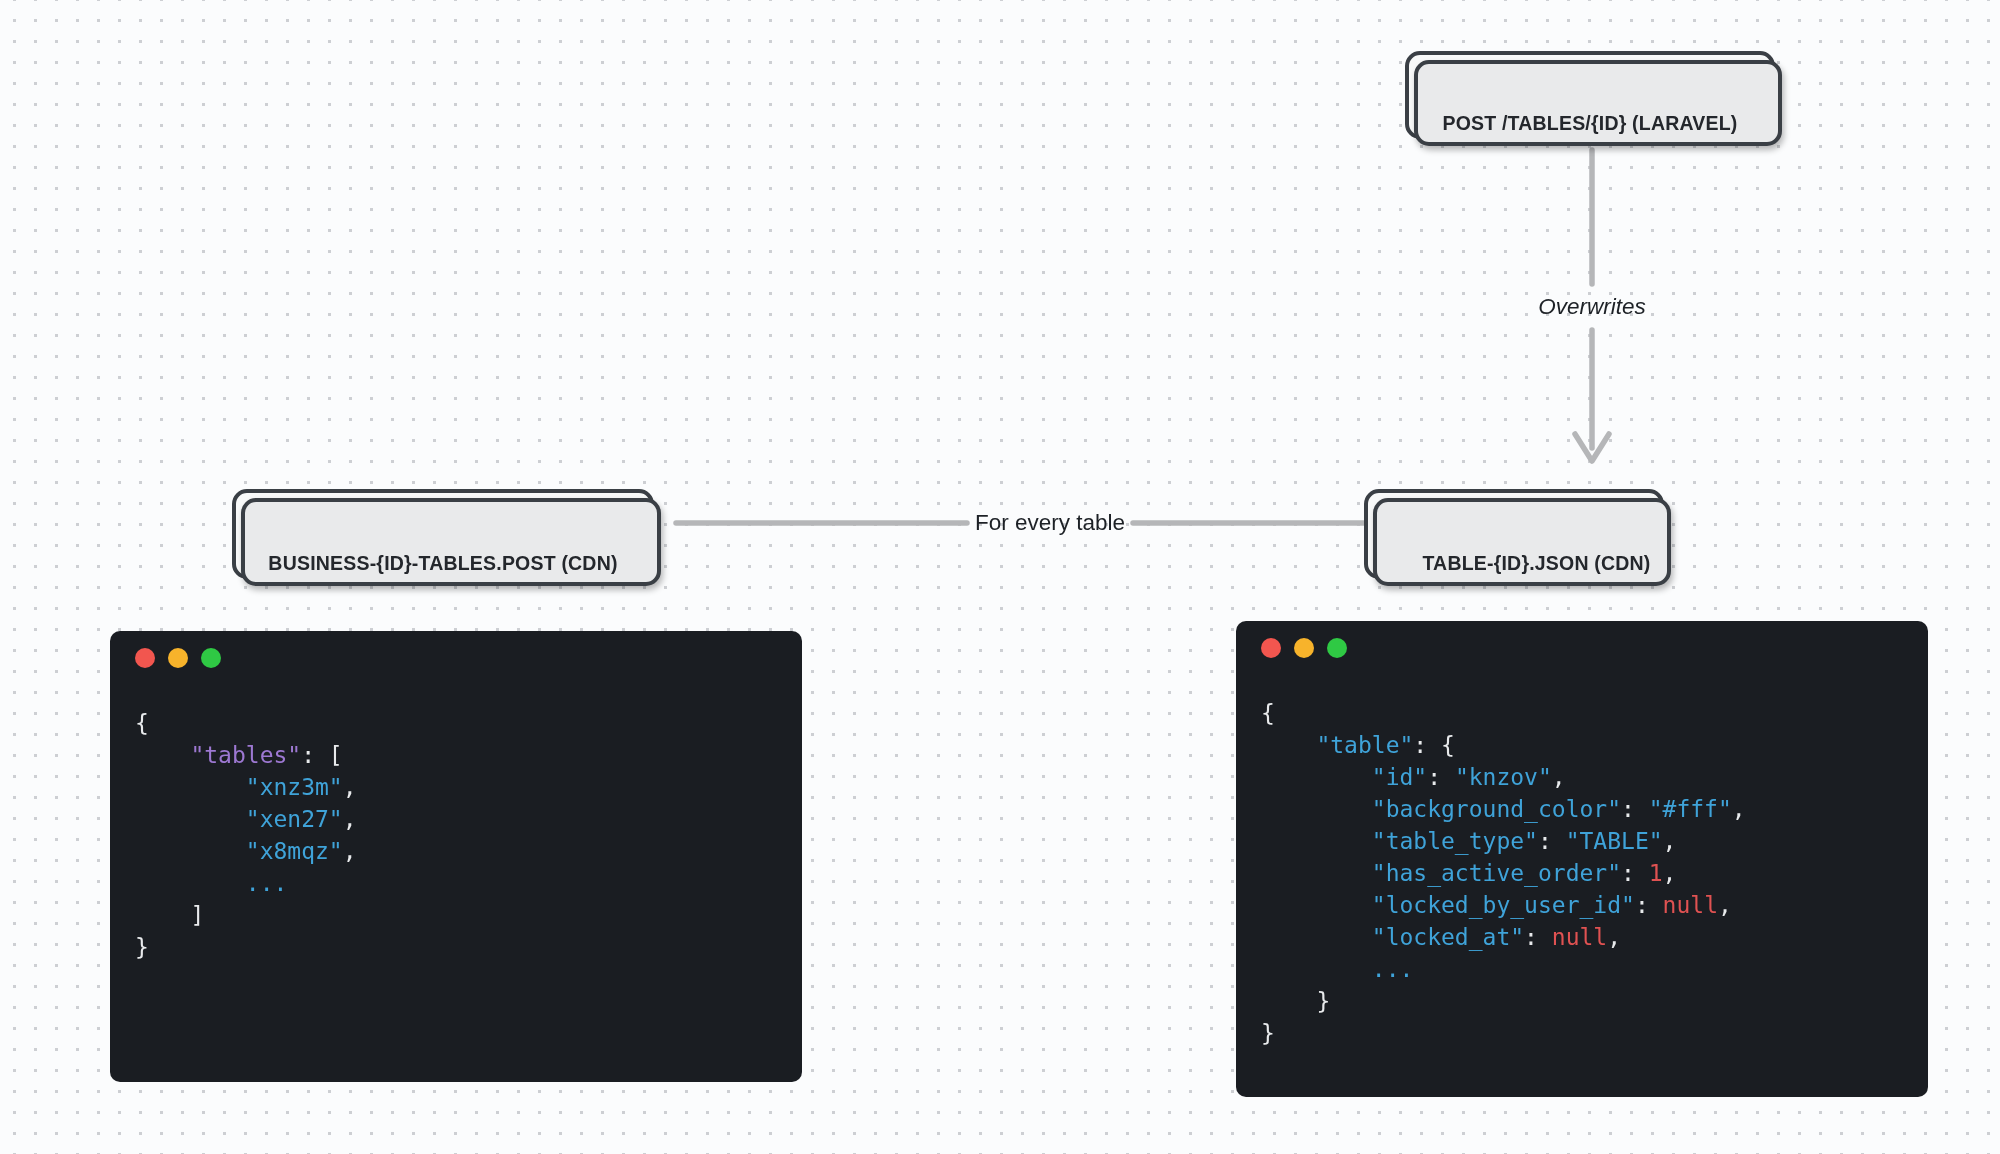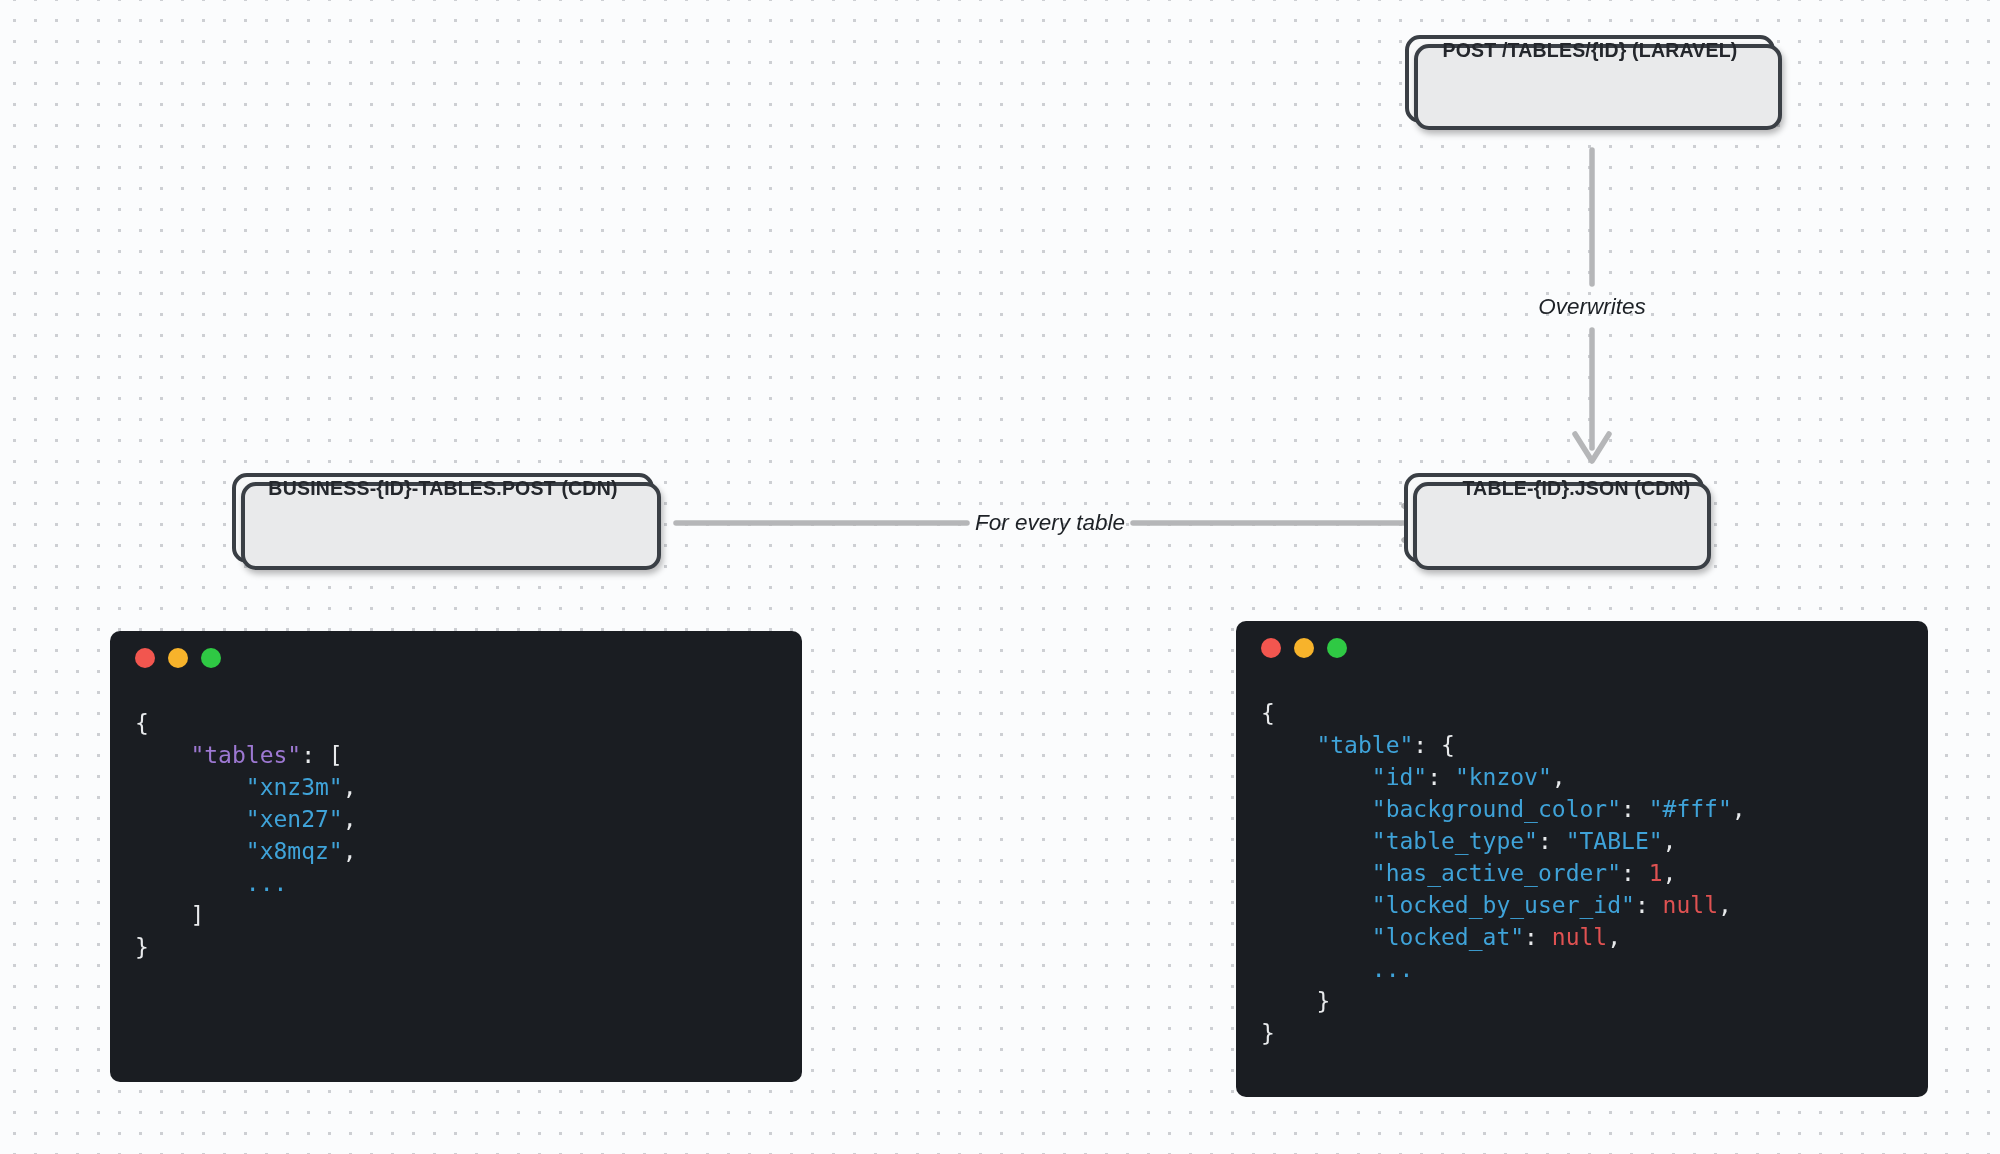--- a/index.html
+++ b/index.html
@@ -10,68 +10,69 @@
     background-image: radial-gradient(circle, var(--dot, #cdcfd3) 1.6px, transparent 1.6px);
     background-size: 21px 21px;
     background-position: 4px 10px;
     position: relative;
   }
 
   
   .node {
     position: absolute;
     display: flex;
-    align-items: flex-start;
+    align-items: flex-end;
     justify-content: center;
     background: var(--node-bg, #f8f9f9);
     border: 4px solid var(--node-border, #3a3f45);
     border-radius: 15px;
     z-index: 3;
     cursor: pointer;
+    margin-top: 16px;
   }
   .node::before {
     content: "";
     position: absolute;
     top: 5px; left: 5px; right: -11px; bottom: -11px;
     background: var(--node-stack-bg, #e9eaeb);
     border: 4px solid var(--node-border, #3a3f45);
     border-radius: 15px;
     box-shadow: 2px 4px 6px rgba(0,0,0,0.28);
     z-index: -1;
   }
   .node .node-label {
     font-size: 19.5px;
     font-weight: bold;
     letter-spacing: 0.2px;
     color: var(--node-text, #24272c);
     white-space: nowrap;
   }
   #node-post     { left: 1405px; top: 35px;  width: 370px; height: 88px; }
   #node-business { left: 232px;  top: 473px; width: 422px; height: 90px; }
-  #node-table    { left: 1404px; top: 473px; width: 300px; height: 90px; padding-left: 45px; }
+  #node-table    { left: 1364px; top: 473px; width: 300px; height: 90px; padding-left: 45px; }
 
   
   svg.edges { position: absolute; left: 0; top: 0; z-index: 1; }
   svg.edges path {
     stroke: var(--arrow, #b5b6b8);
     stroke-width: 5.5;
     fill: none;
     stroke-linecap: round;
     stroke-linejoin: round;
   }
   .edge-label {
     position: absolute;
     transform: translate(-50%, -50%);
     font-size: 22.5px;
     color: var(--edge-label-text, #1d2126);
     white-space: nowrap;
     z-index: 2;
   }
   #label-overwrites     { left: 1592px; top: 307px; font-style: italic; }
-  #label-for-every-table{ left: 1050px; top: 523px; font-style: italic; }
+  #label-for-every-table{ left: 1050px; top: 523px; }
 
   
   .code-window {
     position: absolute;
     background: var(--window-bg, #1a1d22);
     border-radius: 10px;
     padding: 17px 20px 20px 25px;
     z-index: 3;
   }
   #window-business { left: 110px;  top: 631px; width: 692px; height: 451px; }

